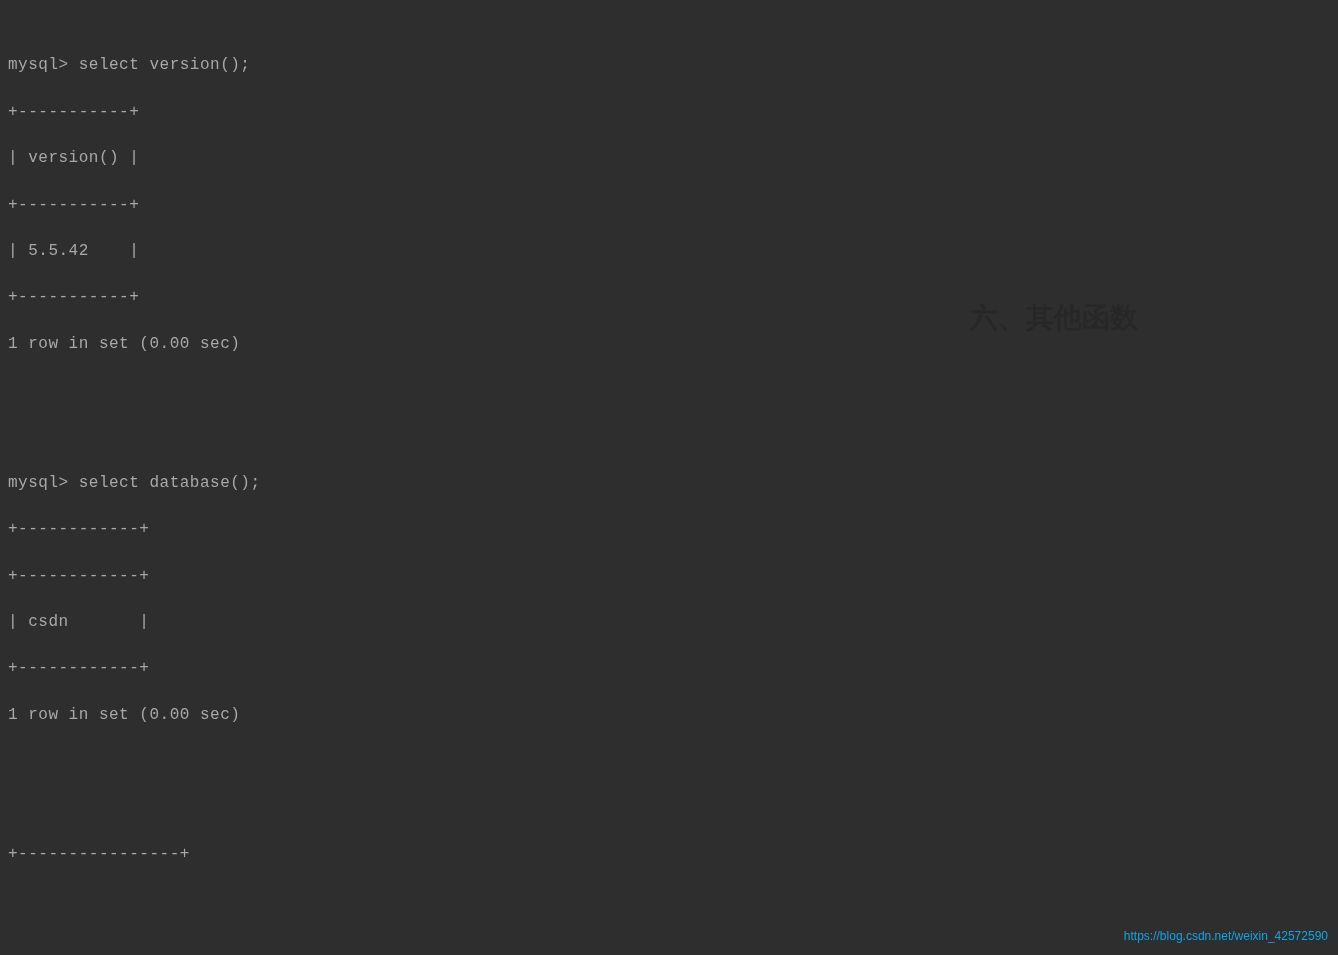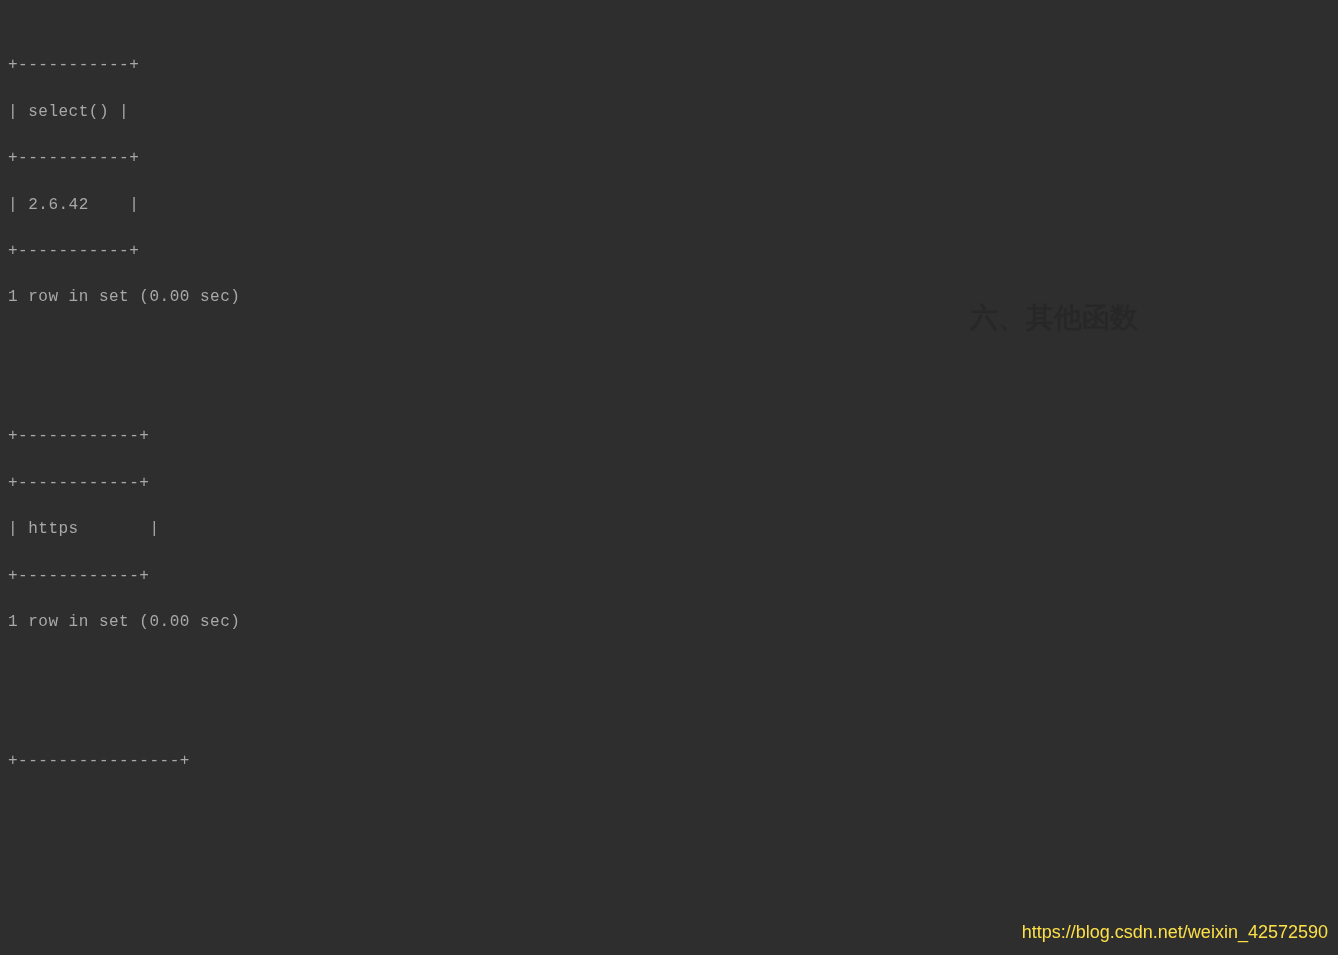--- a/index.html
+++ b/index.html
@@ -20,49 +20,51 @@
       position: relative;
     }
     .terminal {
       white-space: pre;
       letter-spacing: 0.5px;
     }
     .watermark {
       position: absolute;
       bottom: 10px;
       right: 10px;
-      color: #fde047;
+      color: #0ea5e9;
       font-family: Arial, sans-serif;
-      font-size: 18px;
+      font-size: 12px;
     }
     .faint-text {
       position: absolute;
       color: #1a1a1a;
       opacity: 0.3;
       font-size: 28px;
       font-weight: bold;
     }
   </style>
 </head>
 <body>
 
 <div class="terminal">
 <div>
+<div>mysql&gt; select version();</div>
 <div>+-----------+</div>
-<div>| select() |</div>
+<div>| version() |</div>
 <div>+-----------+</div>
-<div>| 2.6.42    |</div>
+<div>| 5.5.42    |</div>
 <div>+-----------+</div>
 <div>1 row in set (0.00 sec)</div>
 </div>
 <div> </div>
 <div>
+<div>mysql&gt; select database();</div>
 <div>+------------+</div>
 <div>+------------+</div>
-<div>| https       |</div>
+<div>| csdn       |</div>
 <div>+------------+</div>
 <div>1 row in set (0.00 sec)</div>
 </div>
 <div> </div>
 <div>
 <div>+----------------+</div>
 
 
 
 

